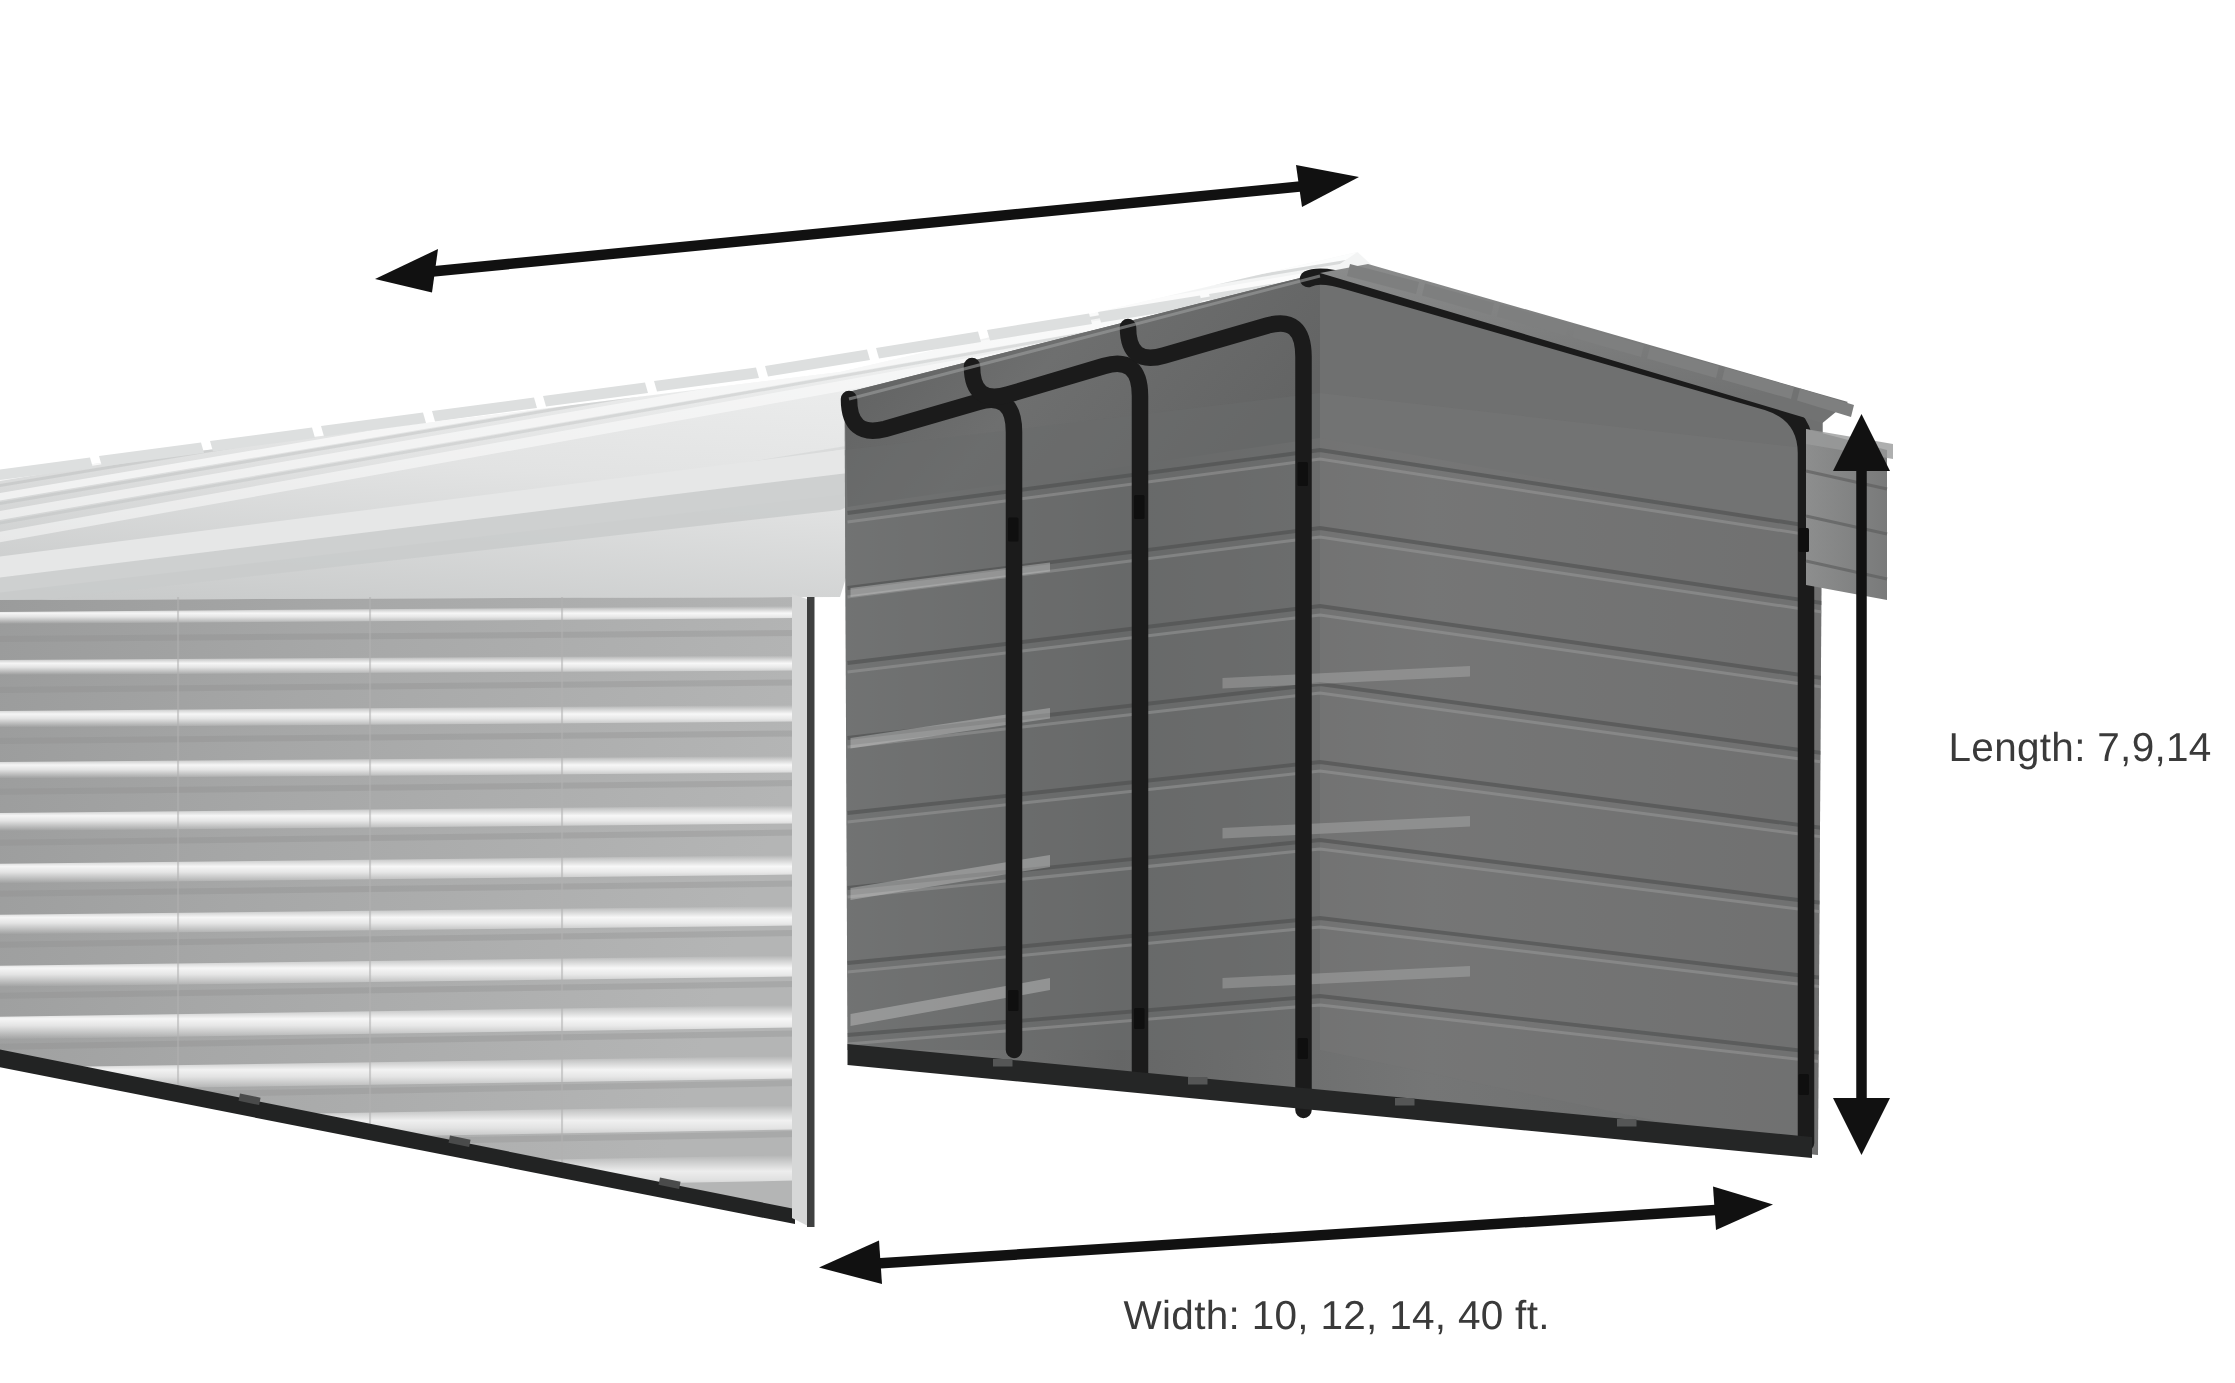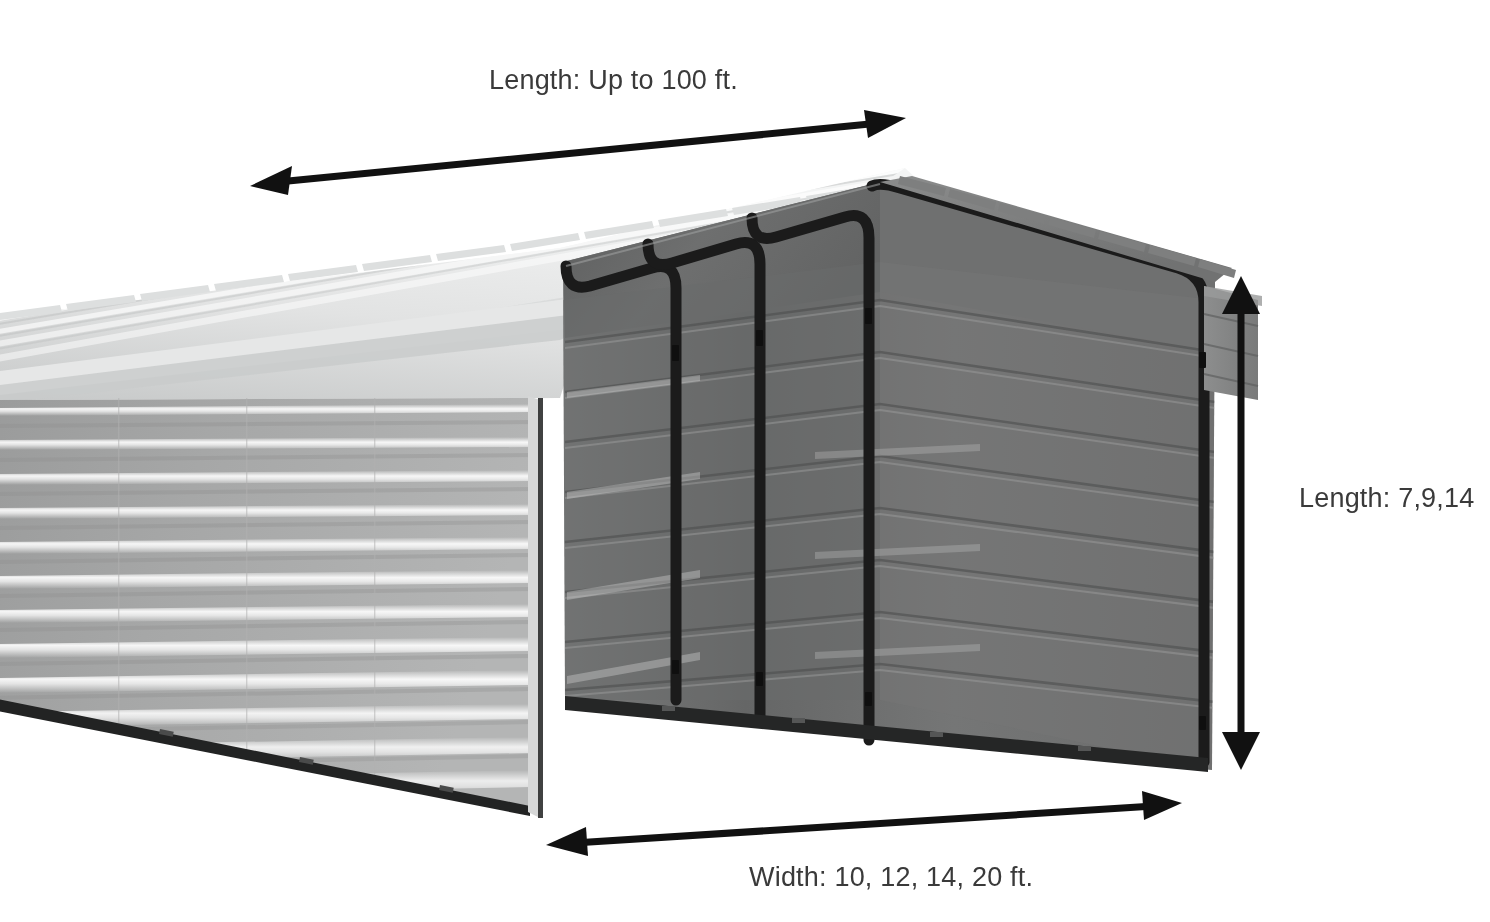--- a/index.html
+++ b/index.html
@@ -311,19 +311,18 @@
     </g>
 
     <g>
       <line x1="574" y1="843" x2="1154" y2="806" stroke="#111111" stroke-width="7"></line>
       <polygon points="546,845 586,827 588,856" fill="#111111"></polygon>
       <polygon points="1182,803 1142,791 1144,820" fill="#111111"></polygon>
     </g>
   </svg>
 
   
-  <div class="dim-label" id="label-length">Length: Up to 100 ft.</div>
 
   <div class="dim-label" id="label-height">Length: 7,9,14</div>
 
-  <div class="dim-label" id="label-width">Width: 10, 12, 14, 20 ft.</div>
+  <div class="dim-label" id="label-width">Width: 10, 12, 14, 40 ft.</div>
 
 </div>
 
 </body></html>

